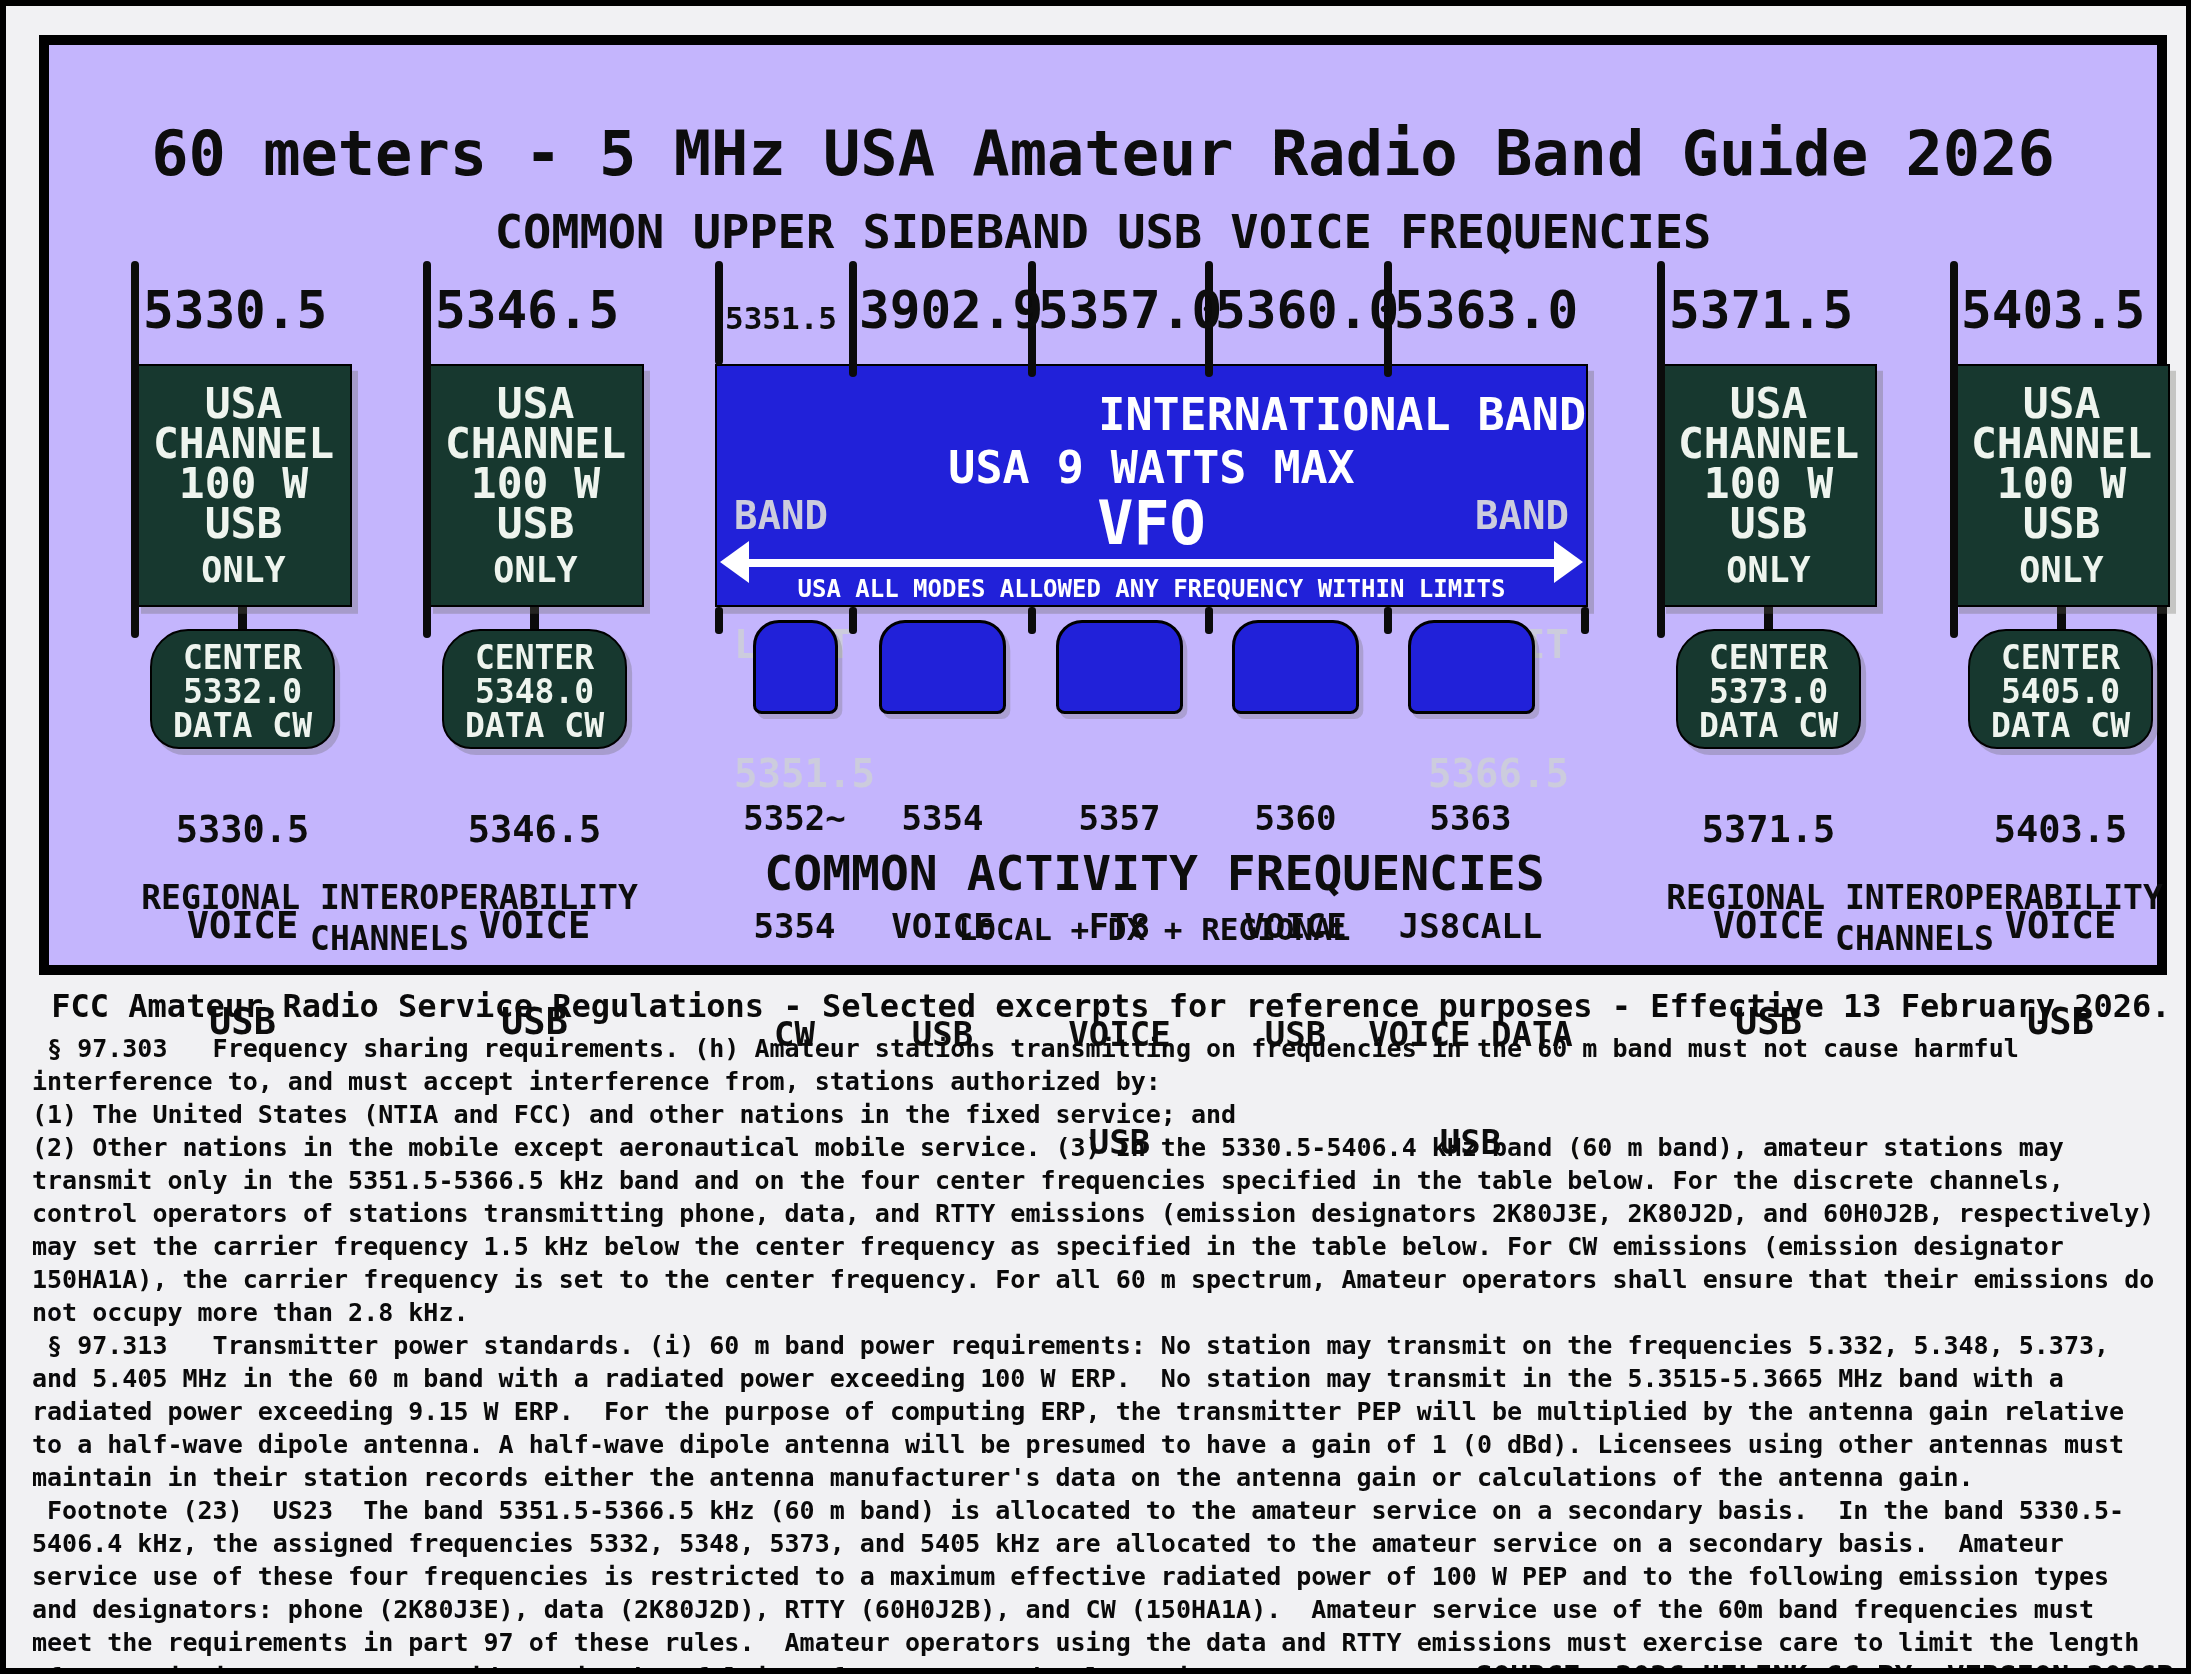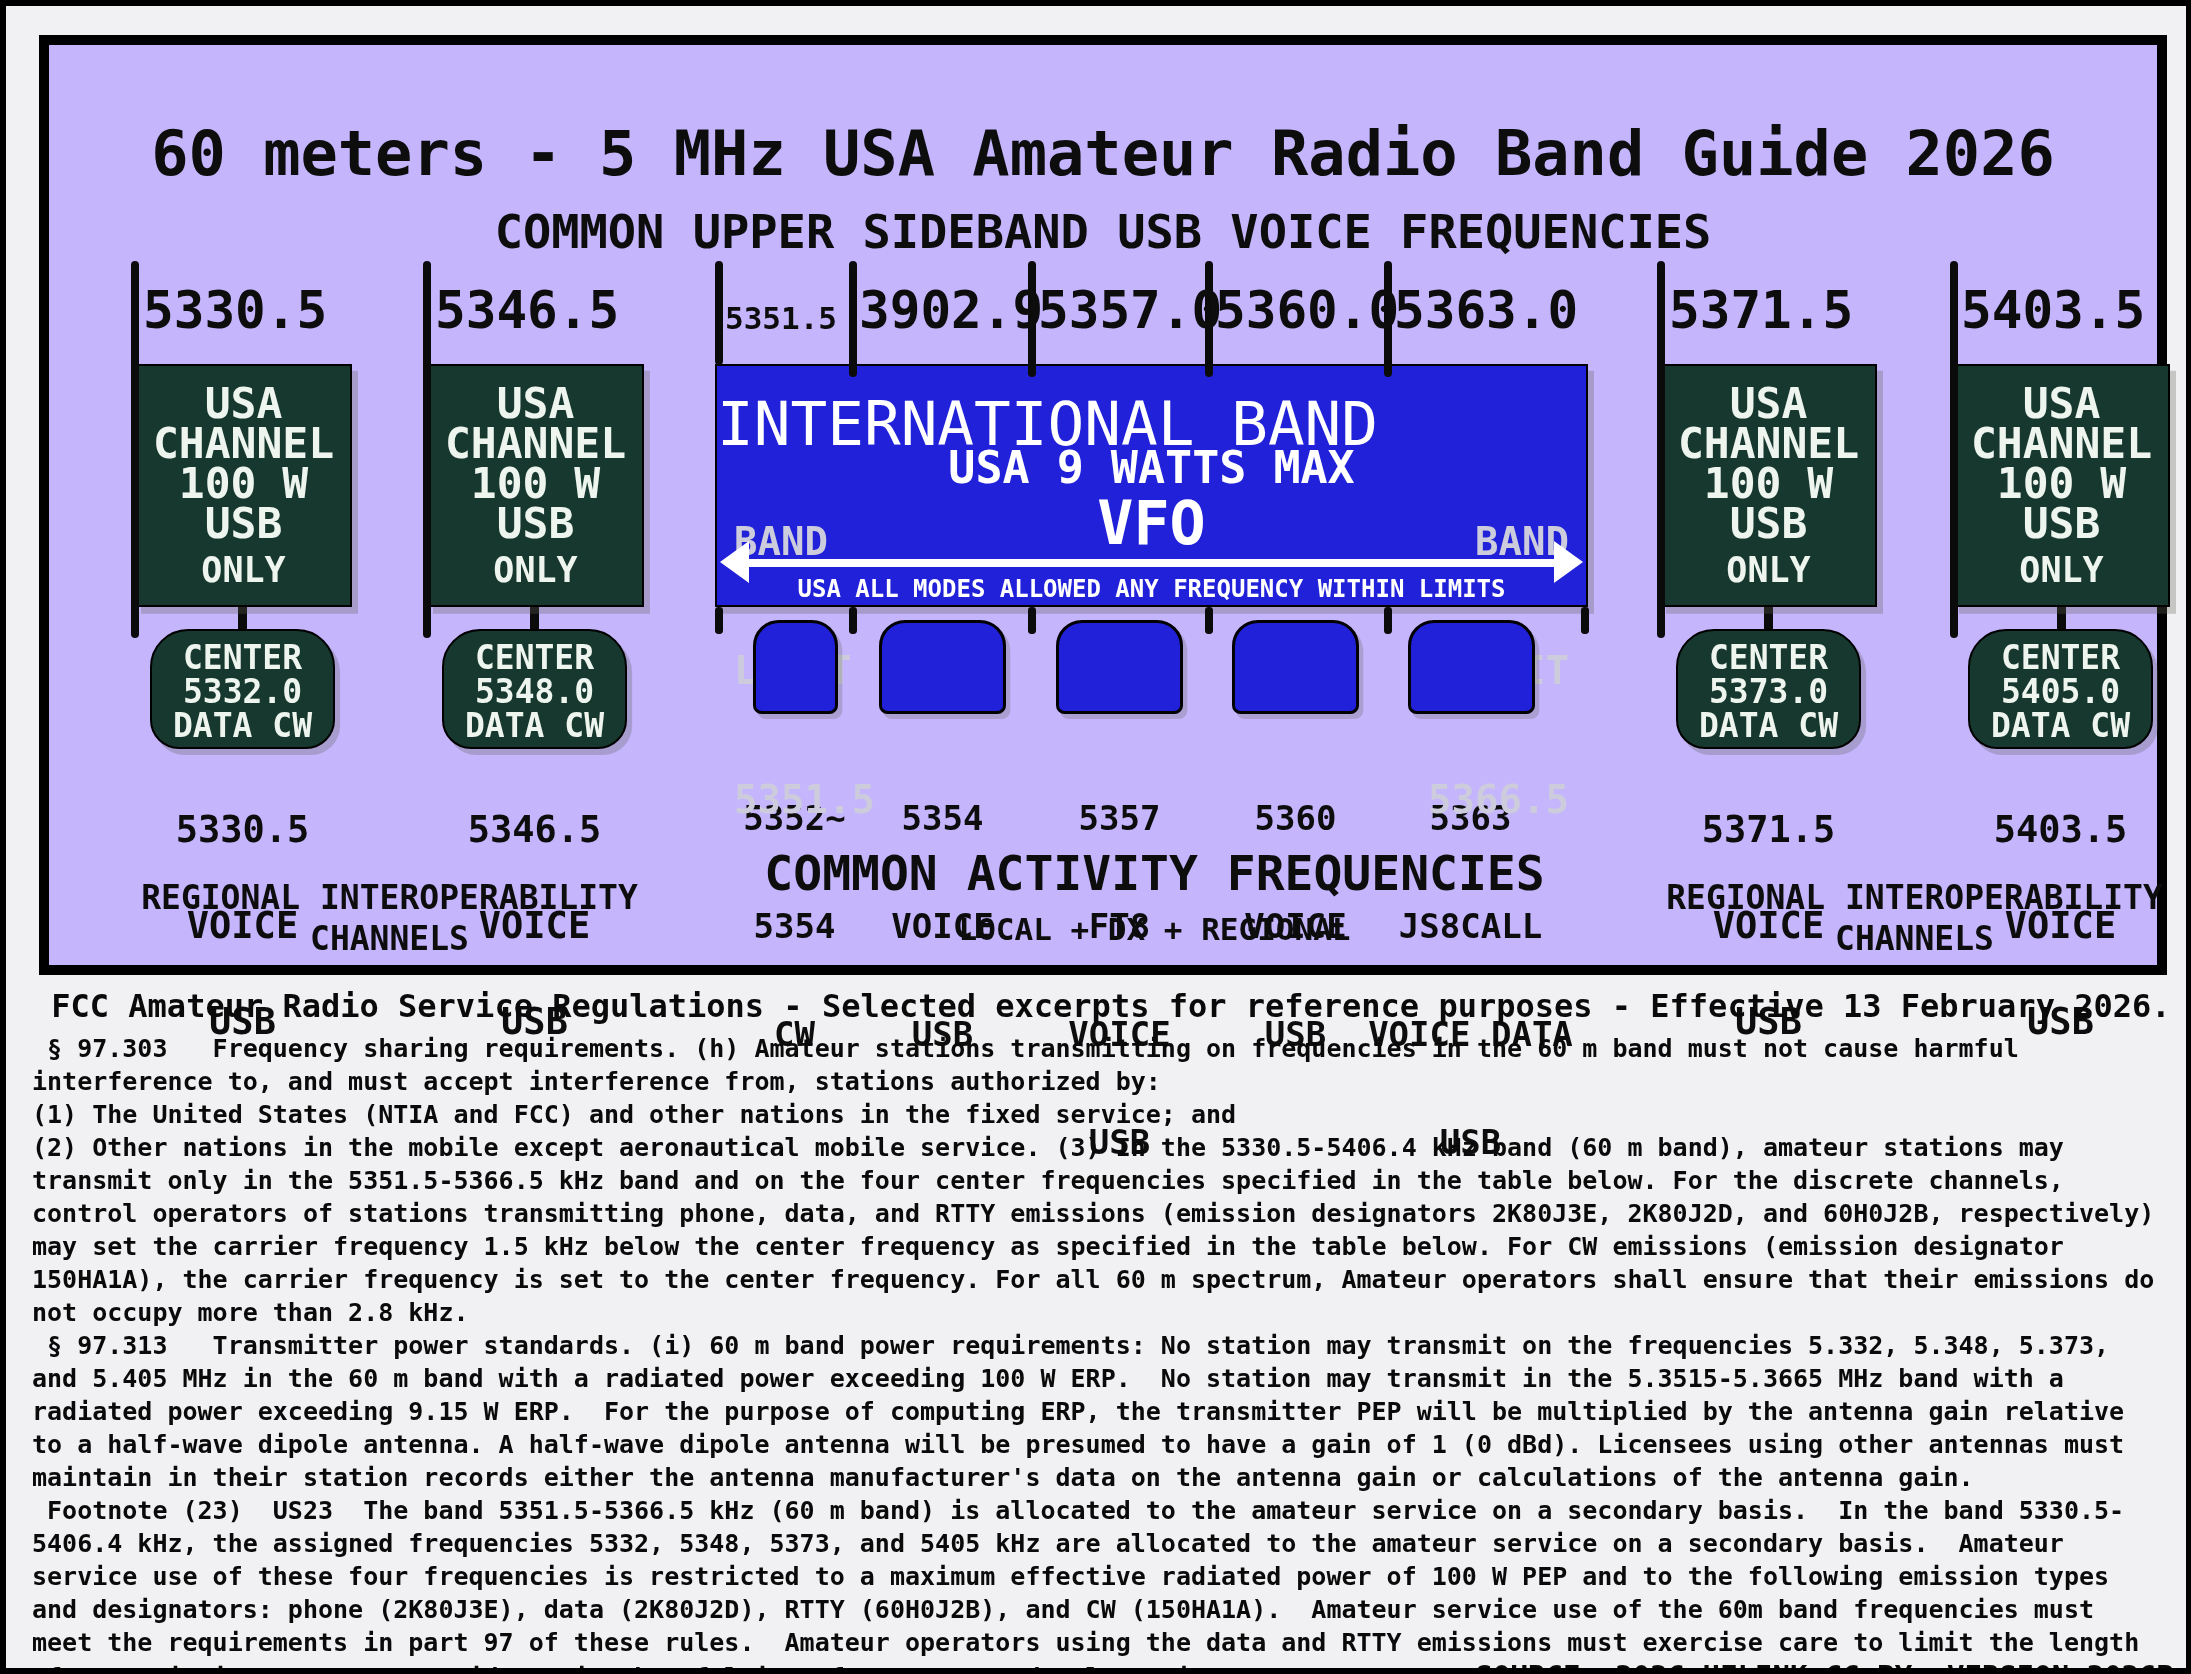--- a/index.html
+++ b/index.html
@@ -37,27 +37,27 @@
   .centerbox .l { font-size:33px; line-height:34px; font-weight:bold; white-space:pre; }
   .below { position:absolute; top:705px; width:257px; text-align:center;
     font-size:37px; line-height:32px; font-weight:bold; white-space:pre; }
   .regional { position:absolute; top:832px; width:531px; text-align:center;
     font-size:33px; line-height:41px; font-weight:bold; }
   #blue-box {
     position:absolute; left:666px; top:319px; width:873px; height:243px; box-sizing:border-box;
     background:#2121d9; border:2.6px solid #000; box-shadow:6px 6.8px 0 rgba(95,95,85,.30);
     color:#fff; z-index:1;
   }
-  #blue-box .bb-title { position:absolute; left:0; top:22px; width:100%; text-align:left;
-    font-size:61px; font-weight:normal; }
+  #blue-box .bb-title { position:absolute; left:0; top:22px; width:100%; text-align:right;
+    font-size:45px; font-weight:bold; }
   #blue-box .bb-power { position:absolute; left:0; top:75px; width:100%; text-align:center;
     font-size:45px; font-weight:bold; }
   #blue-box .bb-vfo { position:absolute; left:0; top:122px; width:100%; text-align:center;
     font-size:60px; font-weight:bold; }
-  .limit { position:absolute; top:68px; width:257px; color:#ccccdd;
+  .limit { position:absolute; top:42px; width:257px; color:#ccccdd;
     font-size:39px; line-height:43px; font-weight:bold; white-space:pre; }
   .limit.left { left:17px; text-align:left; }
   .limit.right { right:17px; text-align:right; }
   .arrow-line { position:absolute; left:22px; right:22px; top:193px; height:7.7px; background:#fff; }
   .arrow-head { position:absolute; top:175px; width:0; height:0;
     border-top:21.4px solid transparent; border-bottom:21.4px solid transparent; }
   .arrow-head.left { left:2.6px; border-right:29px solid #fff; }
   .arrow-head.right { right:2.6px; border-left:29px solid #fff; }
   .bb-note { position:absolute; left:0; top:209px; width:100%; text-align:center;
     font-size:24px; font-weight:bold; color:#fff; }

